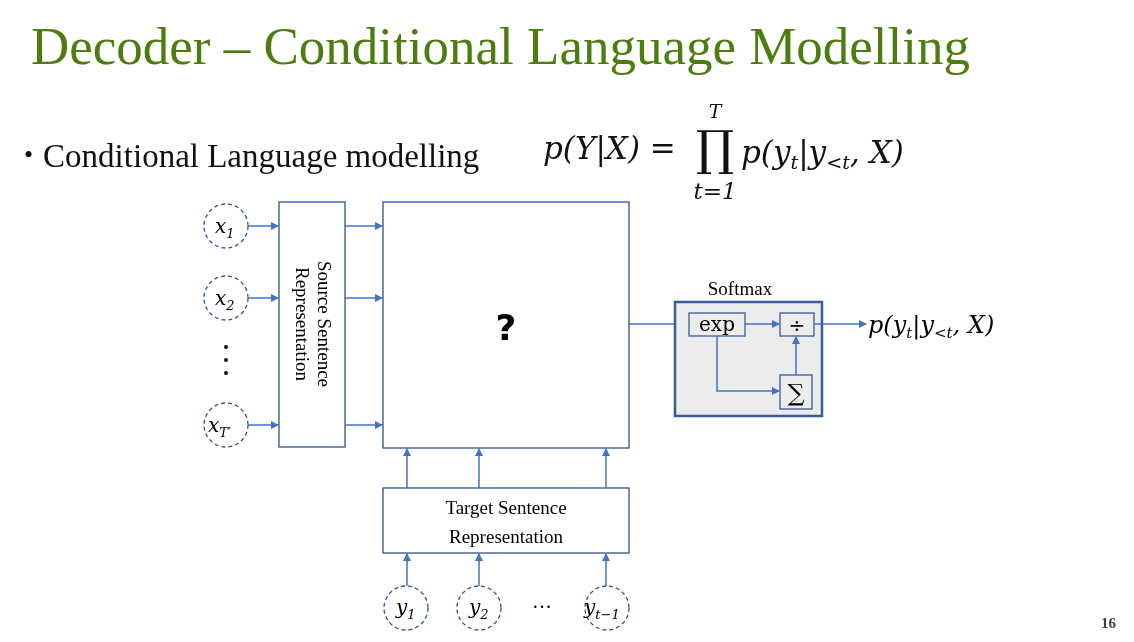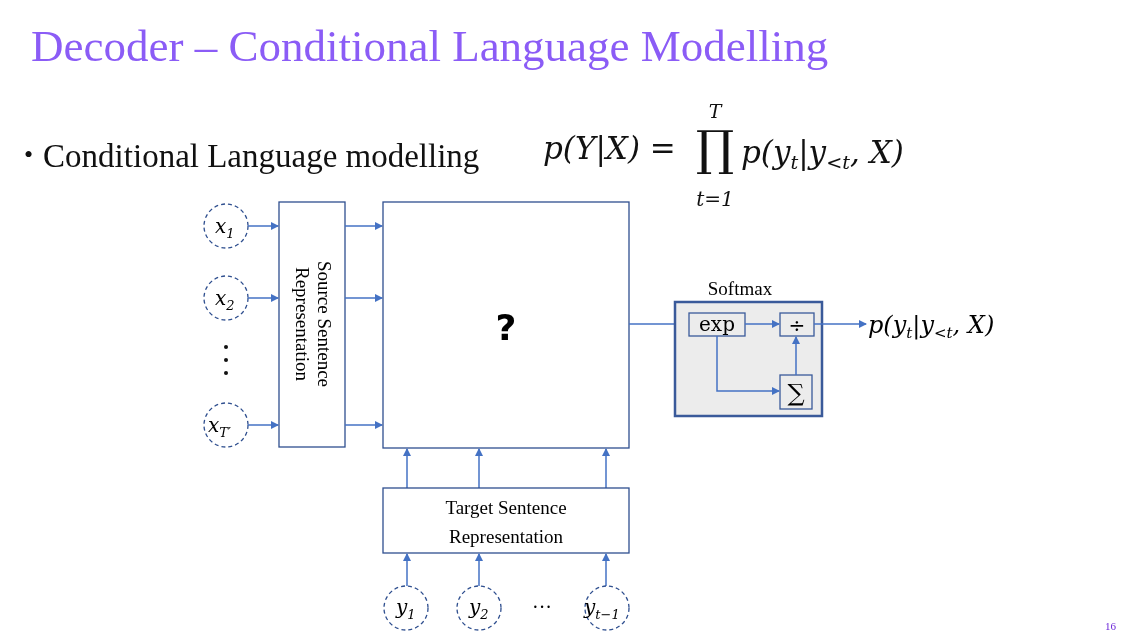--- a/index.html
+++ b/index.html
@@ -1,32 +1,32 @@
 <!DOCTYPE html>
 <html><head>
 <meta charset="utf-8">
 <style>
   html, body { margin: 0; padding: 0; background: #ffffff; }
   body { width: 1134px; height: 642px; position: relative; overflow: hidden;
          font-family: "Liberation Serif", "DejaVu Serif", serif; color: #111; }
-  .title { position: absolute; left: 31px; top: 12px; font-size: 45px; line-height: 68px;
-           font-family: "Liberation Serif", serif; color: #8b5cf6; white-space: nowrap; }
+  .title { position: absolute; left: 31px; top: 12px; font-size: 53px; line-height: 68px;
+           font-family: "Liberation Serif", serif; color: #4d7c0f; white-space: nowrap; }
   .bullet { position: absolute; left: 24px; top: 134px; font-size: 33px; line-height: 42px; white-space: nowrap; }
   .bullet .dot { margin-right: 10px; font-size: 26px; vertical-align: 4px; }
   .math { font-family: "DejaVu Serif", "Liberation Serif", serif; font-style: italic; }
   .eq { position: absolute; left: 543px; top: 100px; height: 105px; font-size: 31px; white-space: nowrap; }
   .eq .lhs { position: absolute; left: 0; top: 30px; }
   .eq .prod { position: absolute; left: 150px; top: 0; width: 44px; text-align: center; }
   .eq .prod .sup { display:block; font-size: 19px; line-height: 22px; font-style: italic; }
   .eq .prod .sym { display:block; font-size: 48px; line-height: 48px; font-style: normal; margin-top: 2px; }
-  .eq .prod .sub { display:block; font-size: 20px; line-height: 22px; font-style: italic; margin-top: 16px; }
+  .eq .prod .sub { display:block; font-size: 23px; line-height: 22px; font-style: italic; margin-top: 8px; }
   .eq .rhs { position: absolute; left: 198px; top: 34px; }
   sub.s { font-size: 0.62em; vertical-align: -0.3em; }
   svg.diagram { position: absolute; left: 0; top: 0; }
-  .pagenum { position: absolute; right: 18px; bottom: 10px; font-size: 11px; color: #6d28d9; font-family: "Liberation Serif", serif; }
+  .pagenum { position: absolute; right: 18px; bottom: 10px; font-size: 15px; color: #404040; font-family: "Liberation Serif", serif; font-weight: bold; }
   .node-label { font-family: "DejaVu Serif", serif; font-style: italic; }
 </style>
 </head>
 <body>
 
 <div class="title">Decoder – Conditional Language Modelling</div>
 
 <div class="bullet">
   <span class="dot">•</span><span>Conditional Language modelling</span>
 </div>

